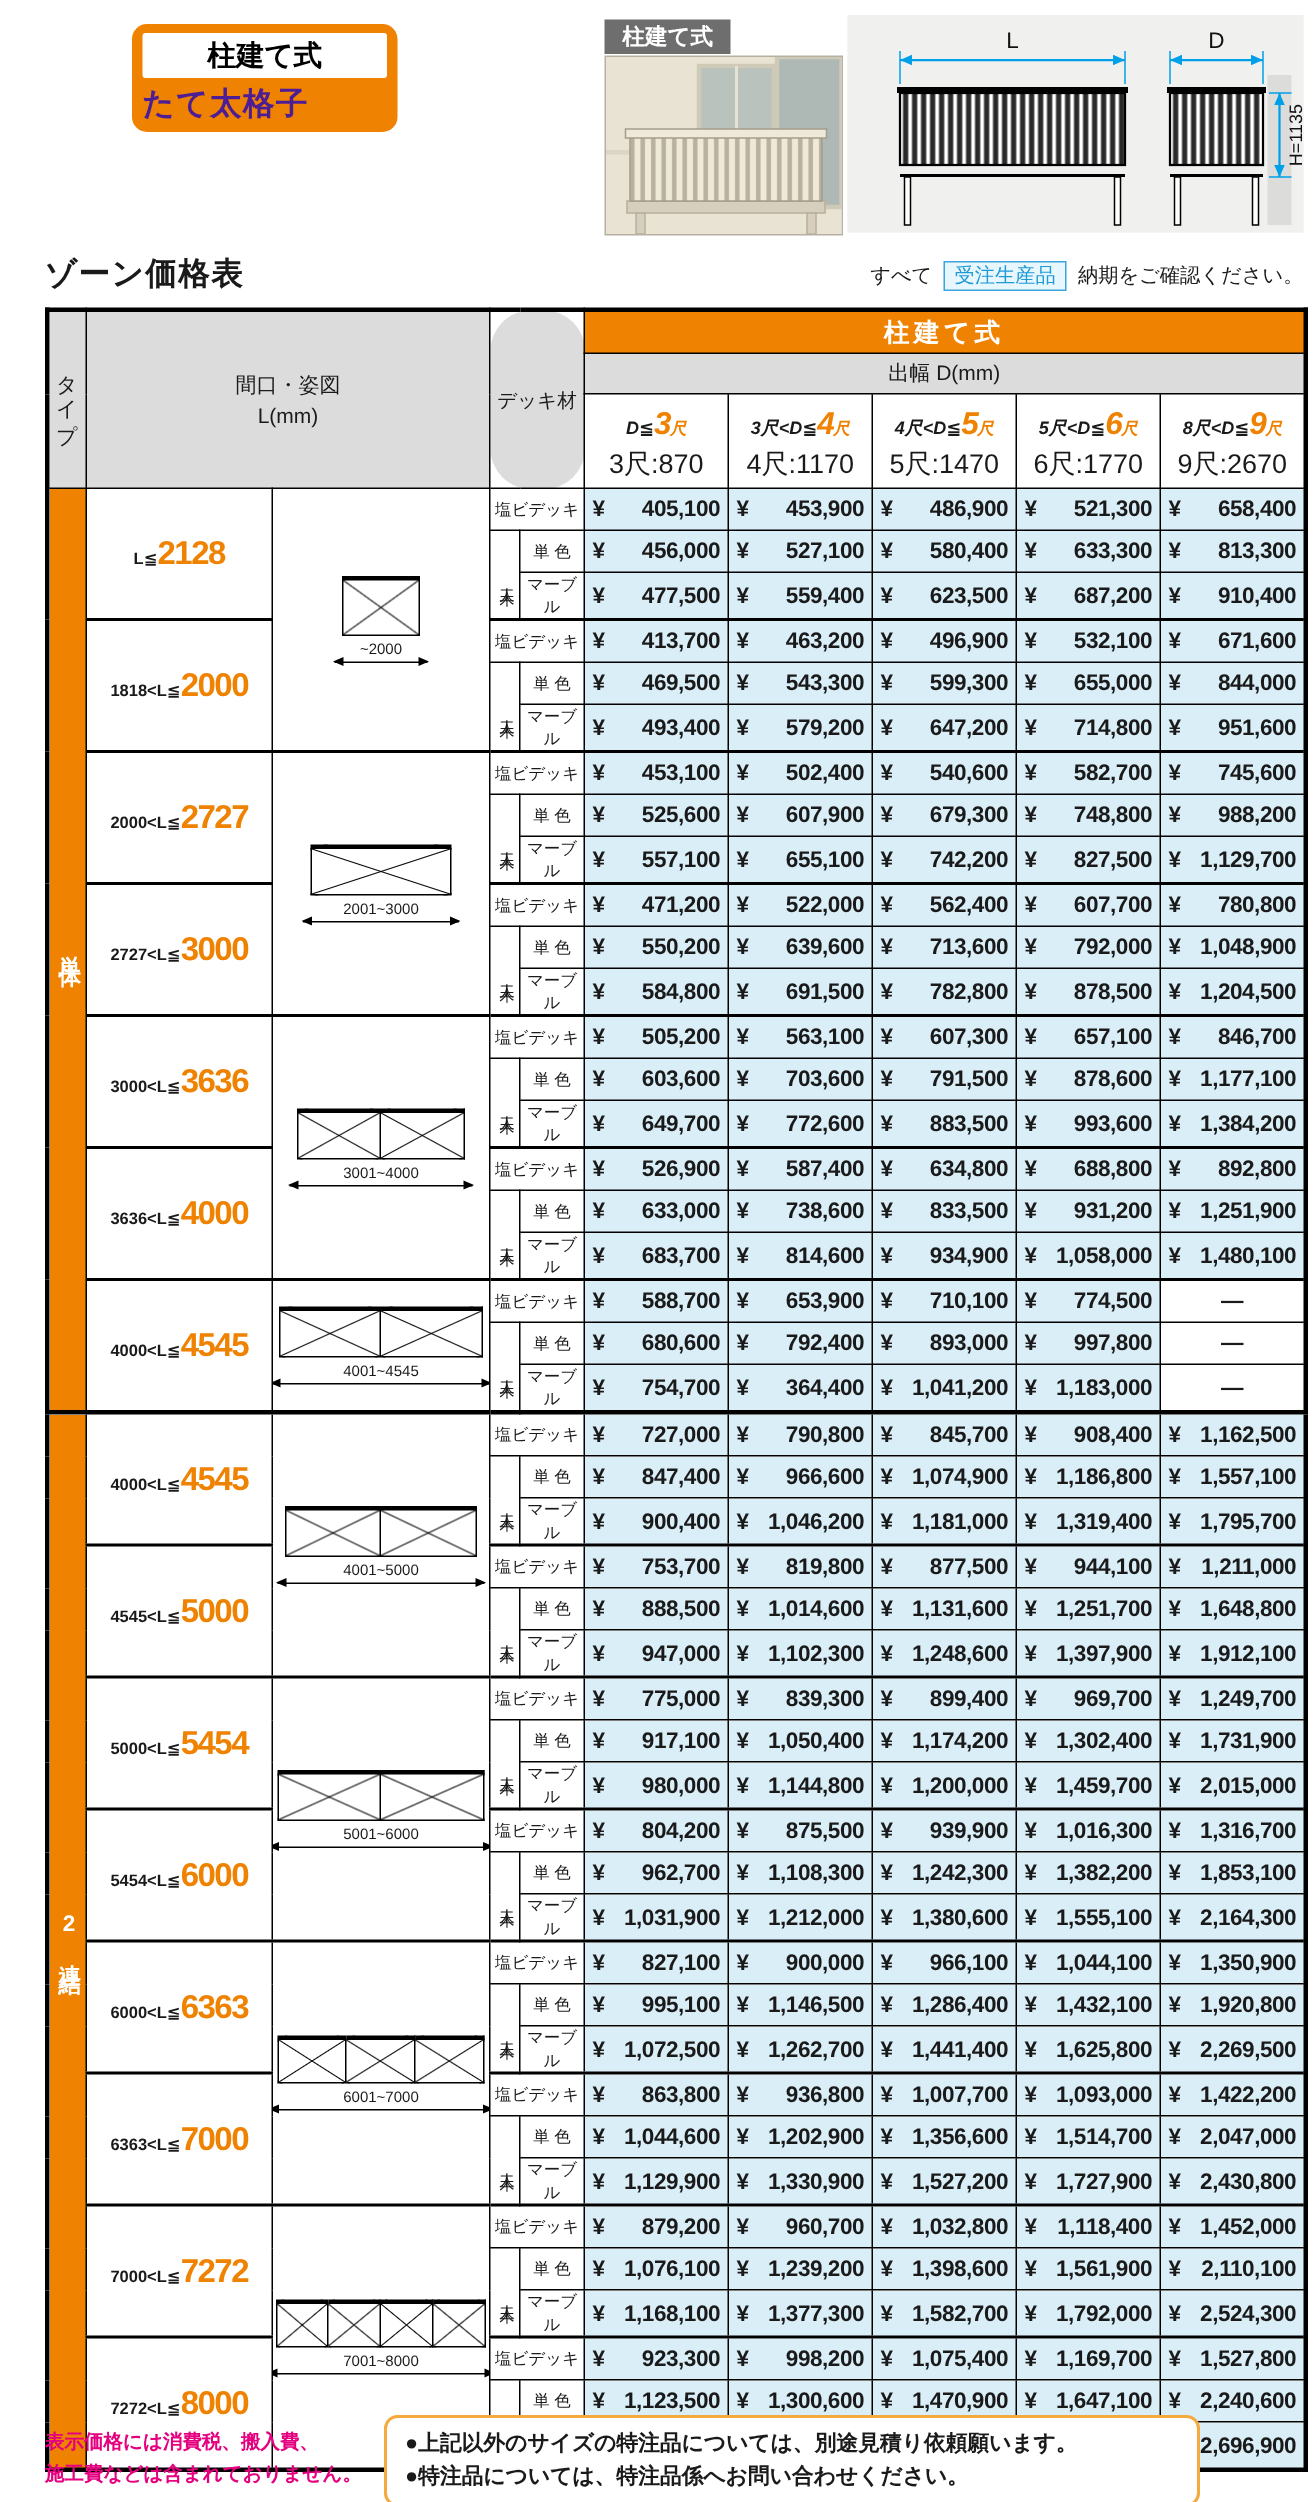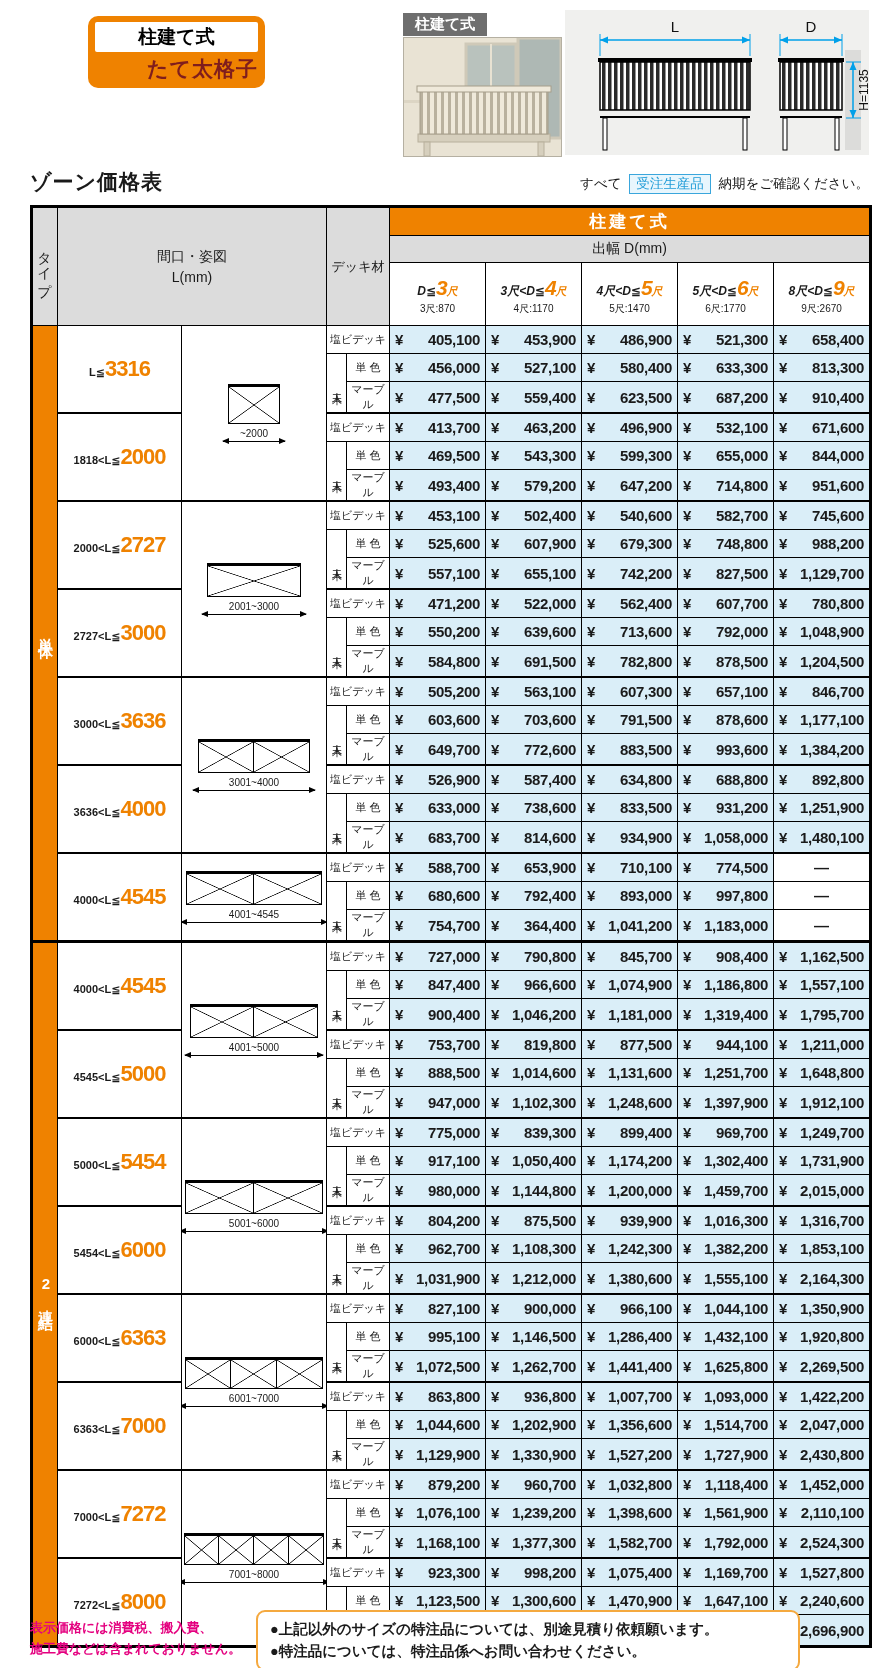--- a/index.html
+++ b/index.html
@@ -1,48 +1,48 @@
 <!DOCTYPE html>
 <html><head>
 <meta charset="utf-8">
 <style>
   html,body{margin:0;padding:0;background:#fff;}
   .page{position:relative;width:875px;height:1668px;background:#fff;overflow:hidden;
         font-family:"Liberation Sans","DejaVu Sans",sans-serif;color:#1a1a1a;}
   
   .badge{position:absolute;left:88px;top:16px;width:177px;background:#ef8200;border-radius:10px;padding:6px 7px 5px;box-sizing:border-box;}
   .badge-white{background:#fff;border-radius:2px;text-align:center;font-size:19px;font-weight:bold;color:#000;padding:2px 0;}
-  .badge-sub{text-align:right;color:#7f1d1d;font-weight:bold;font-size:21px;padding-top:3px;letter-spacing:1px;}
+  .badge-sub{text-align:left;color:#4c1d95;font-weight:bold;font-size:21px;padding-top:3px;letter-spacing:1px;}
   
   .photo{position:absolute;left:403px;top:13px;width:157px;height:142px;}
   .photo-label{position:absolute;left:0;top:0;background:#6e6e6e;color:#fff;font-weight:bold;font-size:15px;padding:2px 12px;z-index:2;}
   .photo-img{position:absolute;left:0;top:24px;width:157px;height:118px;border:1px solid #b5b0a2;}
   
   .dims{position:absolute;left:565px;top:10px;width:304px;height:145px;background:#f0f0ee;}
   
   .sec-title{position:absolute;left:30px;top:168px;font-size:21px;font-weight:bold;letter-spacing:1px;}
   .order-note{position:absolute;right:6px;top:174px;font-size:13.5px;white-space:nowrap;}
   .order-badge{display:inline-block;border:1px solid #3aa6dc;background:#e8f6fd;color:#1e9bd7;padding:0 6px;margin:0 4px;}
   
   table.price{position:absolute;left:30px;top:205px;width:839px;border-collapse:collapse;table-layout:fixed;
               border:3px solid #000;}
   table.price th,table.price td{border:1px solid #000;padding:0;overflow:hidden;}
   thead th{font-weight:normal;}
   .h-corner{background:#dcdcdc;}
   .h-type .v{font-size:14px;}
   .h-span div{text-align:center;font-size:14px;line-height:1.5;}
-  .h-deck{font-size:13px;text-align:center;}
+  .h-deck{font-size:13px;text-align:center;border-radius:27px;}
   .h-main{background:#ef8200;color:#fff;font-size:17px;font-weight:bold;letter-spacing:3px;height:27px;}
   .h-depth{background:#dcdcdc;font-size:14px;height:26px;}
   .h-col{background:#fff;height:62px;text-align:center;}
   .h-col .l1{display:block;margin-top:4px;font-style:italic;}
   .h-col .pre{font-size:12px;font-weight:bold;color:#1a1a1a;}
   .h-col .num{font-size:21px;font-weight:bold;color:#ef8200;letter-spacing:-1px;}
   .h-col .suf{font-size:11px;font-weight:bold;color:#ef8200;}
-  .h-col .size{display:block;font-size:10px;margin-top:2px;}
+  .h-col .size{display:block;font-size:18px;margin-top:2px;}
   tbody td{height:27px;background:#fff;}
   tbody tr.rp>td{border-top:2px solid #000;}
   tbody tr.rm>td{border-top:1px solid #000;}
   tbody tr.rb>td{border-top:1px dashed #000;}
   tbody tr.sec>td{border-top:3px solid #000;}
   tbody tr.first>td{border-top:none;}
   td.type-cell{background:#ef8200;color:#fff;text-align:center;vertical-align:middle;}
   .v{writing-mode:vertical-rl;text-orientation:upright;display:inline-block;}
   td.type-cell .v{font-size:15px;font-weight:bold;letter-spacing:6px;}
   td.range-cell{text-align:center;vertical-align:middle;}
@@ -204,21 +204,21 @@
           </th>
           <th class="h-col">
             <span class="l1"><span class="pre">8尺&lt;D≦</span><span class="num">9</span><span class="suf">尺</span></span>
             <span class="size">9尺:2670</span>
           </th>
         </tr>
     </thead>
     <tbody id="tbody">
         <tr class="rp first">
           <td class="type-cell" rowspan="21"><span class="v">単体</span></td>
-          <td class="range-cell" rowspan="3"><span class="range-pre">L≦</span><span class="range-num">3316</span></td>
+          <td class="range-cell" rowspan="3"><span class="range-pre">L≦</span><span class="range-num">2128</span></td>
           <td class="diagram-cell" rowspan="6">
             <div class="dg">
               <div class="dg-panels">
                 <div class="xpanel" style="width: 52px; height: 40px;"></div>
               </div>
               <div class="dg-label">~2000</div>
               <div class="dg-line" style="width: 62px;"></div>
             </div>
           </td>
           <td class="deck-cell" colspan="2">塩ビデッキ</td>

